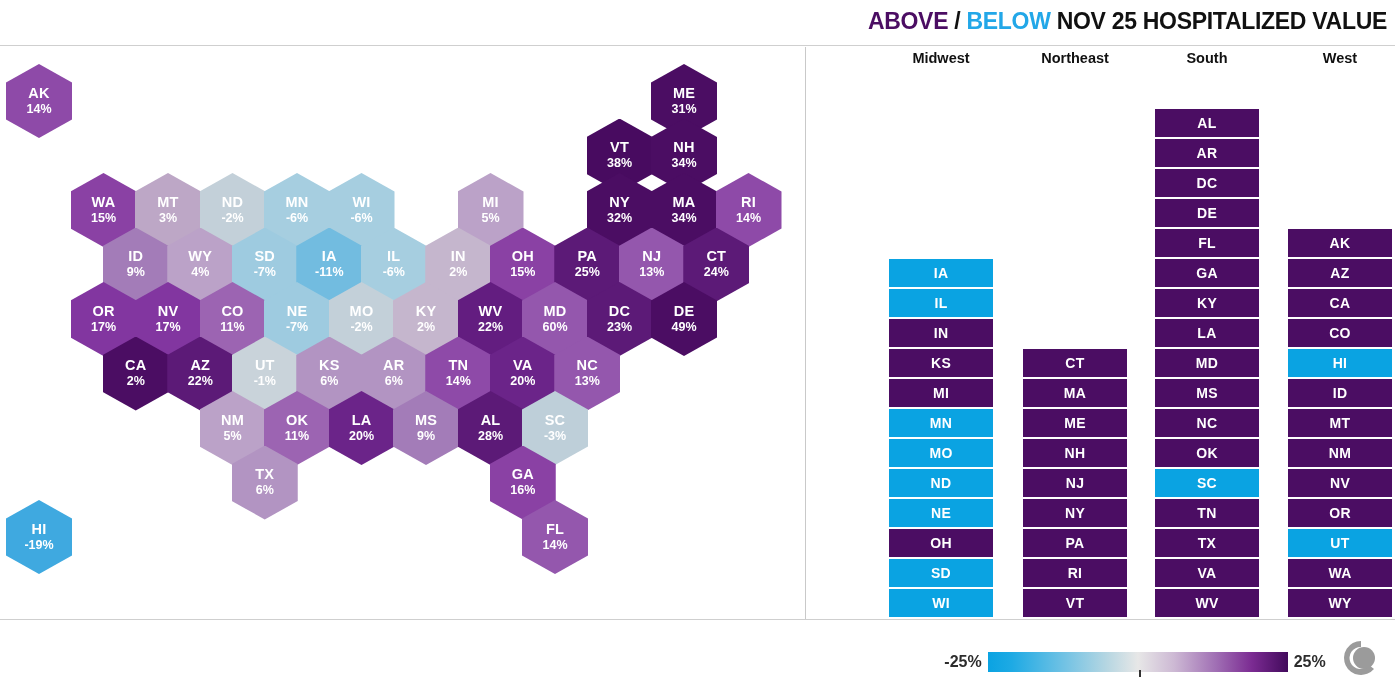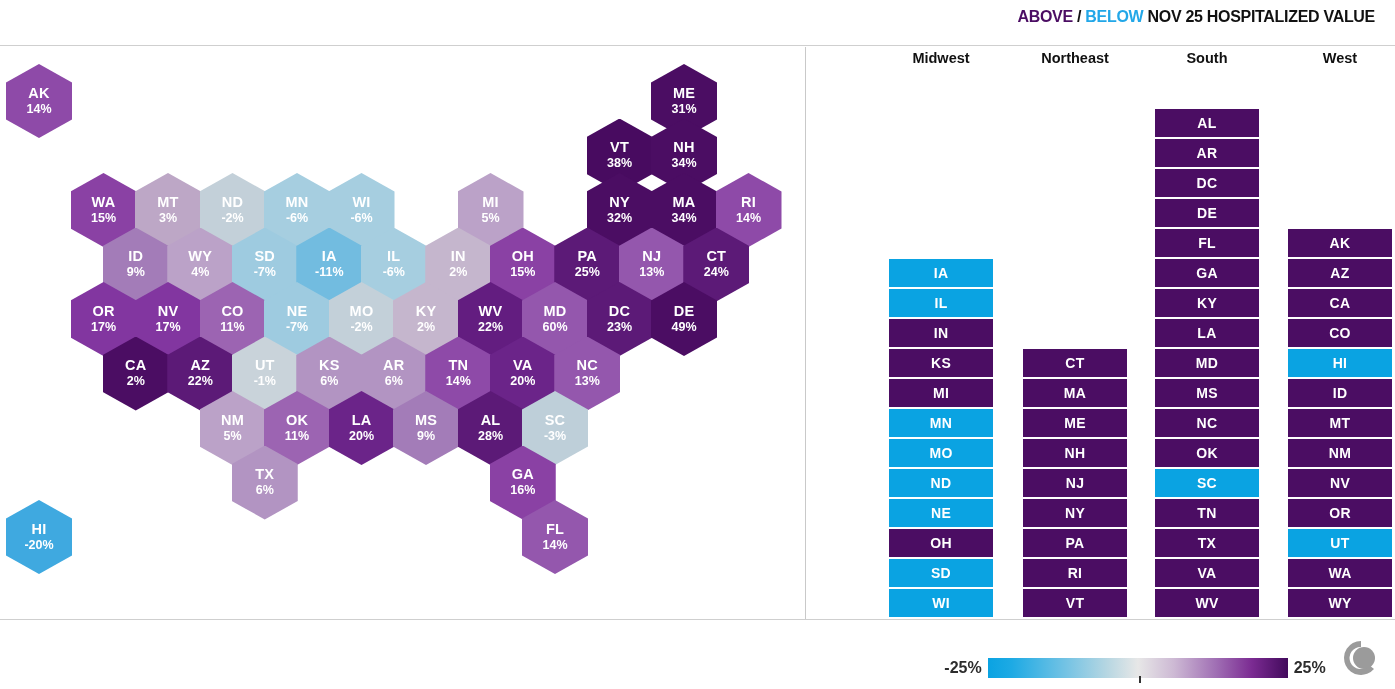--- a/index.html
+++ b/index.html
@@ -16,22 +16,22 @@
     position: absolute; left: 0; top: 0; width: 1395px; height: 46px;
     border-bottom: 1px solid #cfcfcf;
   }
   .title-left {
     position: absolute; left: 12px; top: 8px;
     font-size: 20.5px; font-weight: bold; letter-spacing: -0.3px;
     color: #111111; white-space: nowrap;
     font-family: "Liberation Sans", sans-serif;
   }
   .title-right {
-    position: absolute; right: 20px; top: 8px;
-    font-size: 16px; font-weight: bold; letter-spacing: -0.3px;
+    position: absolute; right: 8px; top: 8px;
+    font-size: 23px; font-weight: bold; letter-spacing: -0.3px;
     color: #111111; white-space: nowrap;
   }
   .tr-above { color: #4b0d63; }
   .tr-slash { color: #111111; }
   .tr-below { color: #22a7e8; }
 
   
   .v-divider {
     position: absolute; left: 805px; top: 47px; width: 1px; height: 572px;
     background: #c9c9c9;
@@ -75,21 +75,21 @@
     position: absolute; left: 12px; top: 29px;
     font-size: 16.5px; color: #555d66;
   }
   .legend-wrap { position: absolute; left: 935px; top: 10px; width: 400px; height: 52px; }
   .legend-caption {
     position: absolute; left: 0; top: 0; width: 400px;
     text-align: center; font-size: 11.5px; color: #4c4c4c;
   }
   .legend-row {
     position: absolute; left: 0; top: 20px; width: 400px; height: 24px;
-    display: flex; align-items: center; justify-content: center; gap: 6px; margin-top: 6px;
+    display: flex; align-items: center; justify-content: center; gap: 6px;
   }
   .legend-min, .legend-max {
     font-size: 16px; font-weight: bold; color: #2d2d2d;
   }
   .legend-bar {
     position: relative;
     width: 300px; height: 20px;
     background: linear-gradient(to right,
       #0aa3e2 0%,
       #1eaae4 8%,
@@ -318,21 +318,21 @@
       <div class="hex" style="left: 231.75px; top: 398.5px; background: rgb(178, 148, 194);">
         <span class="ab">TX</span>
         <span class="vl">6%</span>
       </div>
       <div class="hex" style="left: 489.75px; top: 398.5px; background: rgb(138, 65, 164);">
         <span class="ab">GA</span>
         <span class="vl">16%</span>
       </div>
       <div class="hex" style="left: 6px; top: 453px; background: rgb(63, 169, 224);">
         <span class="ab">HI</span>
-        <span class="vl">-20%</span>
+        <span class="vl">-19%</span>
       </div>
       <div class="hex" style="left: 522px; top: 453px; background: rgb(148, 87, 173);">
         <span class="ab">FL</span>
         <span class="vl">14%</span>
       </div>
     </div>
 
   <div class="regions" id="regions">
       <div class="region-col" style="left: 60px;">
         <div class="region-head">Midwest</div>

